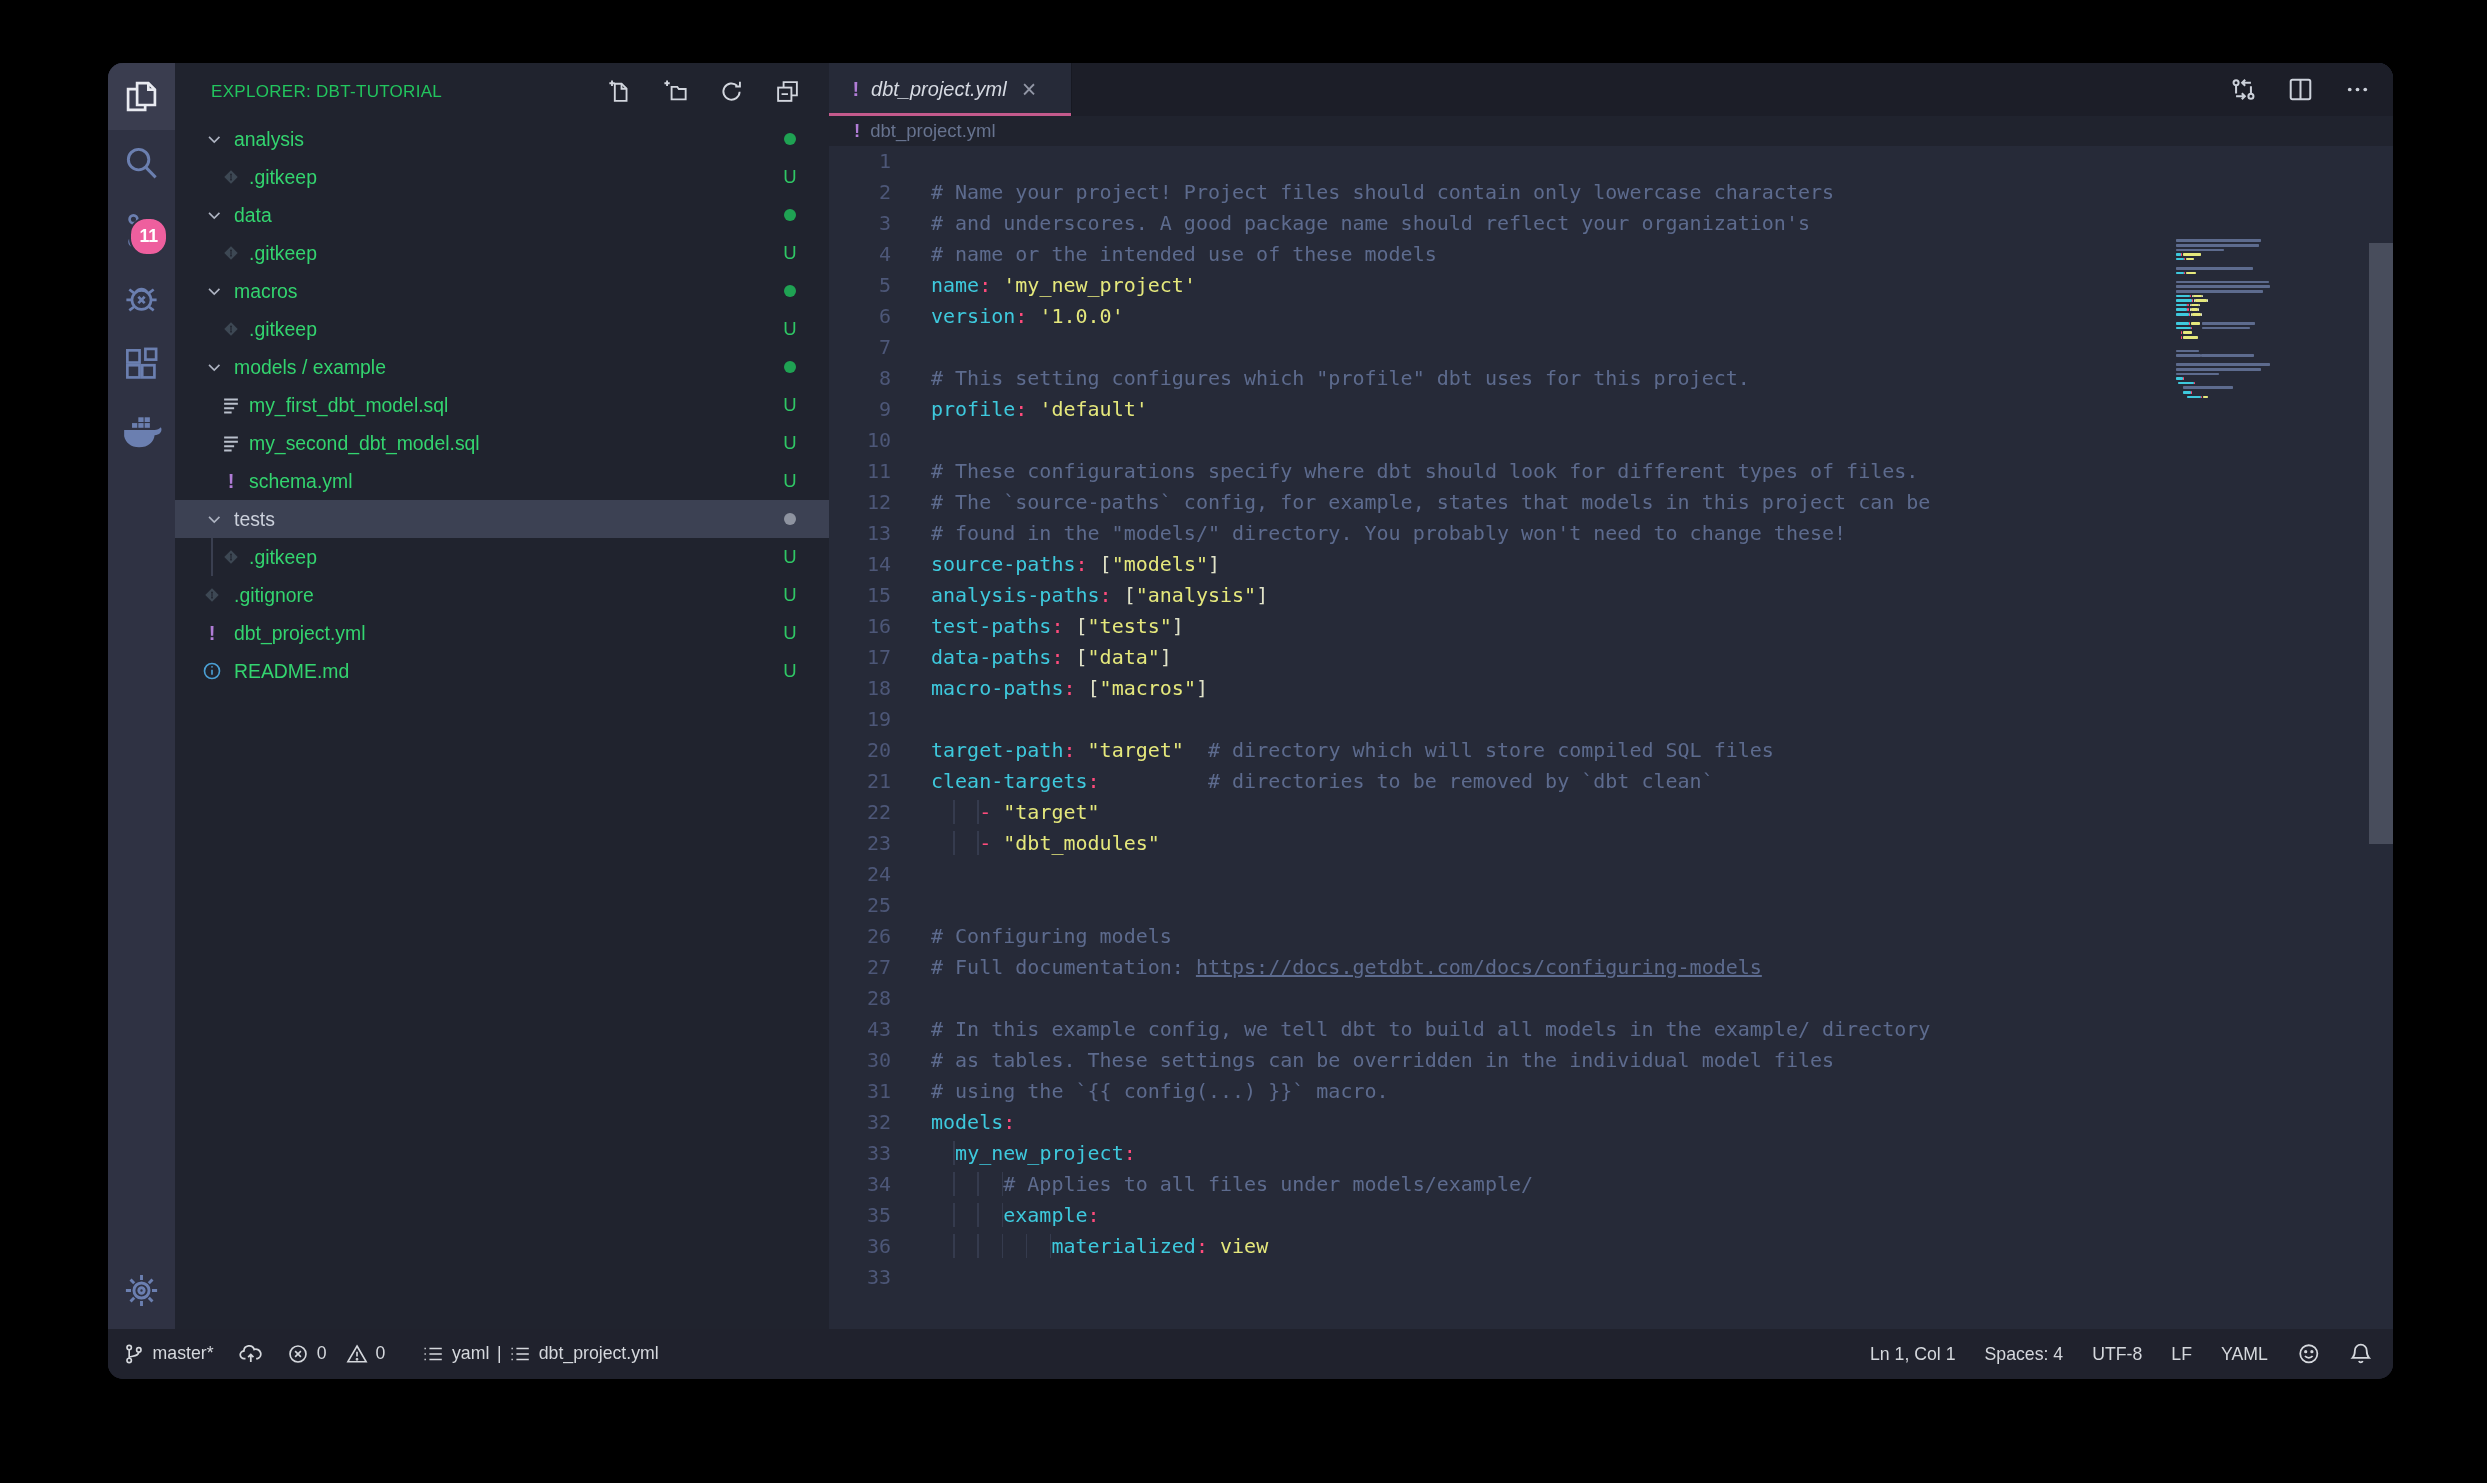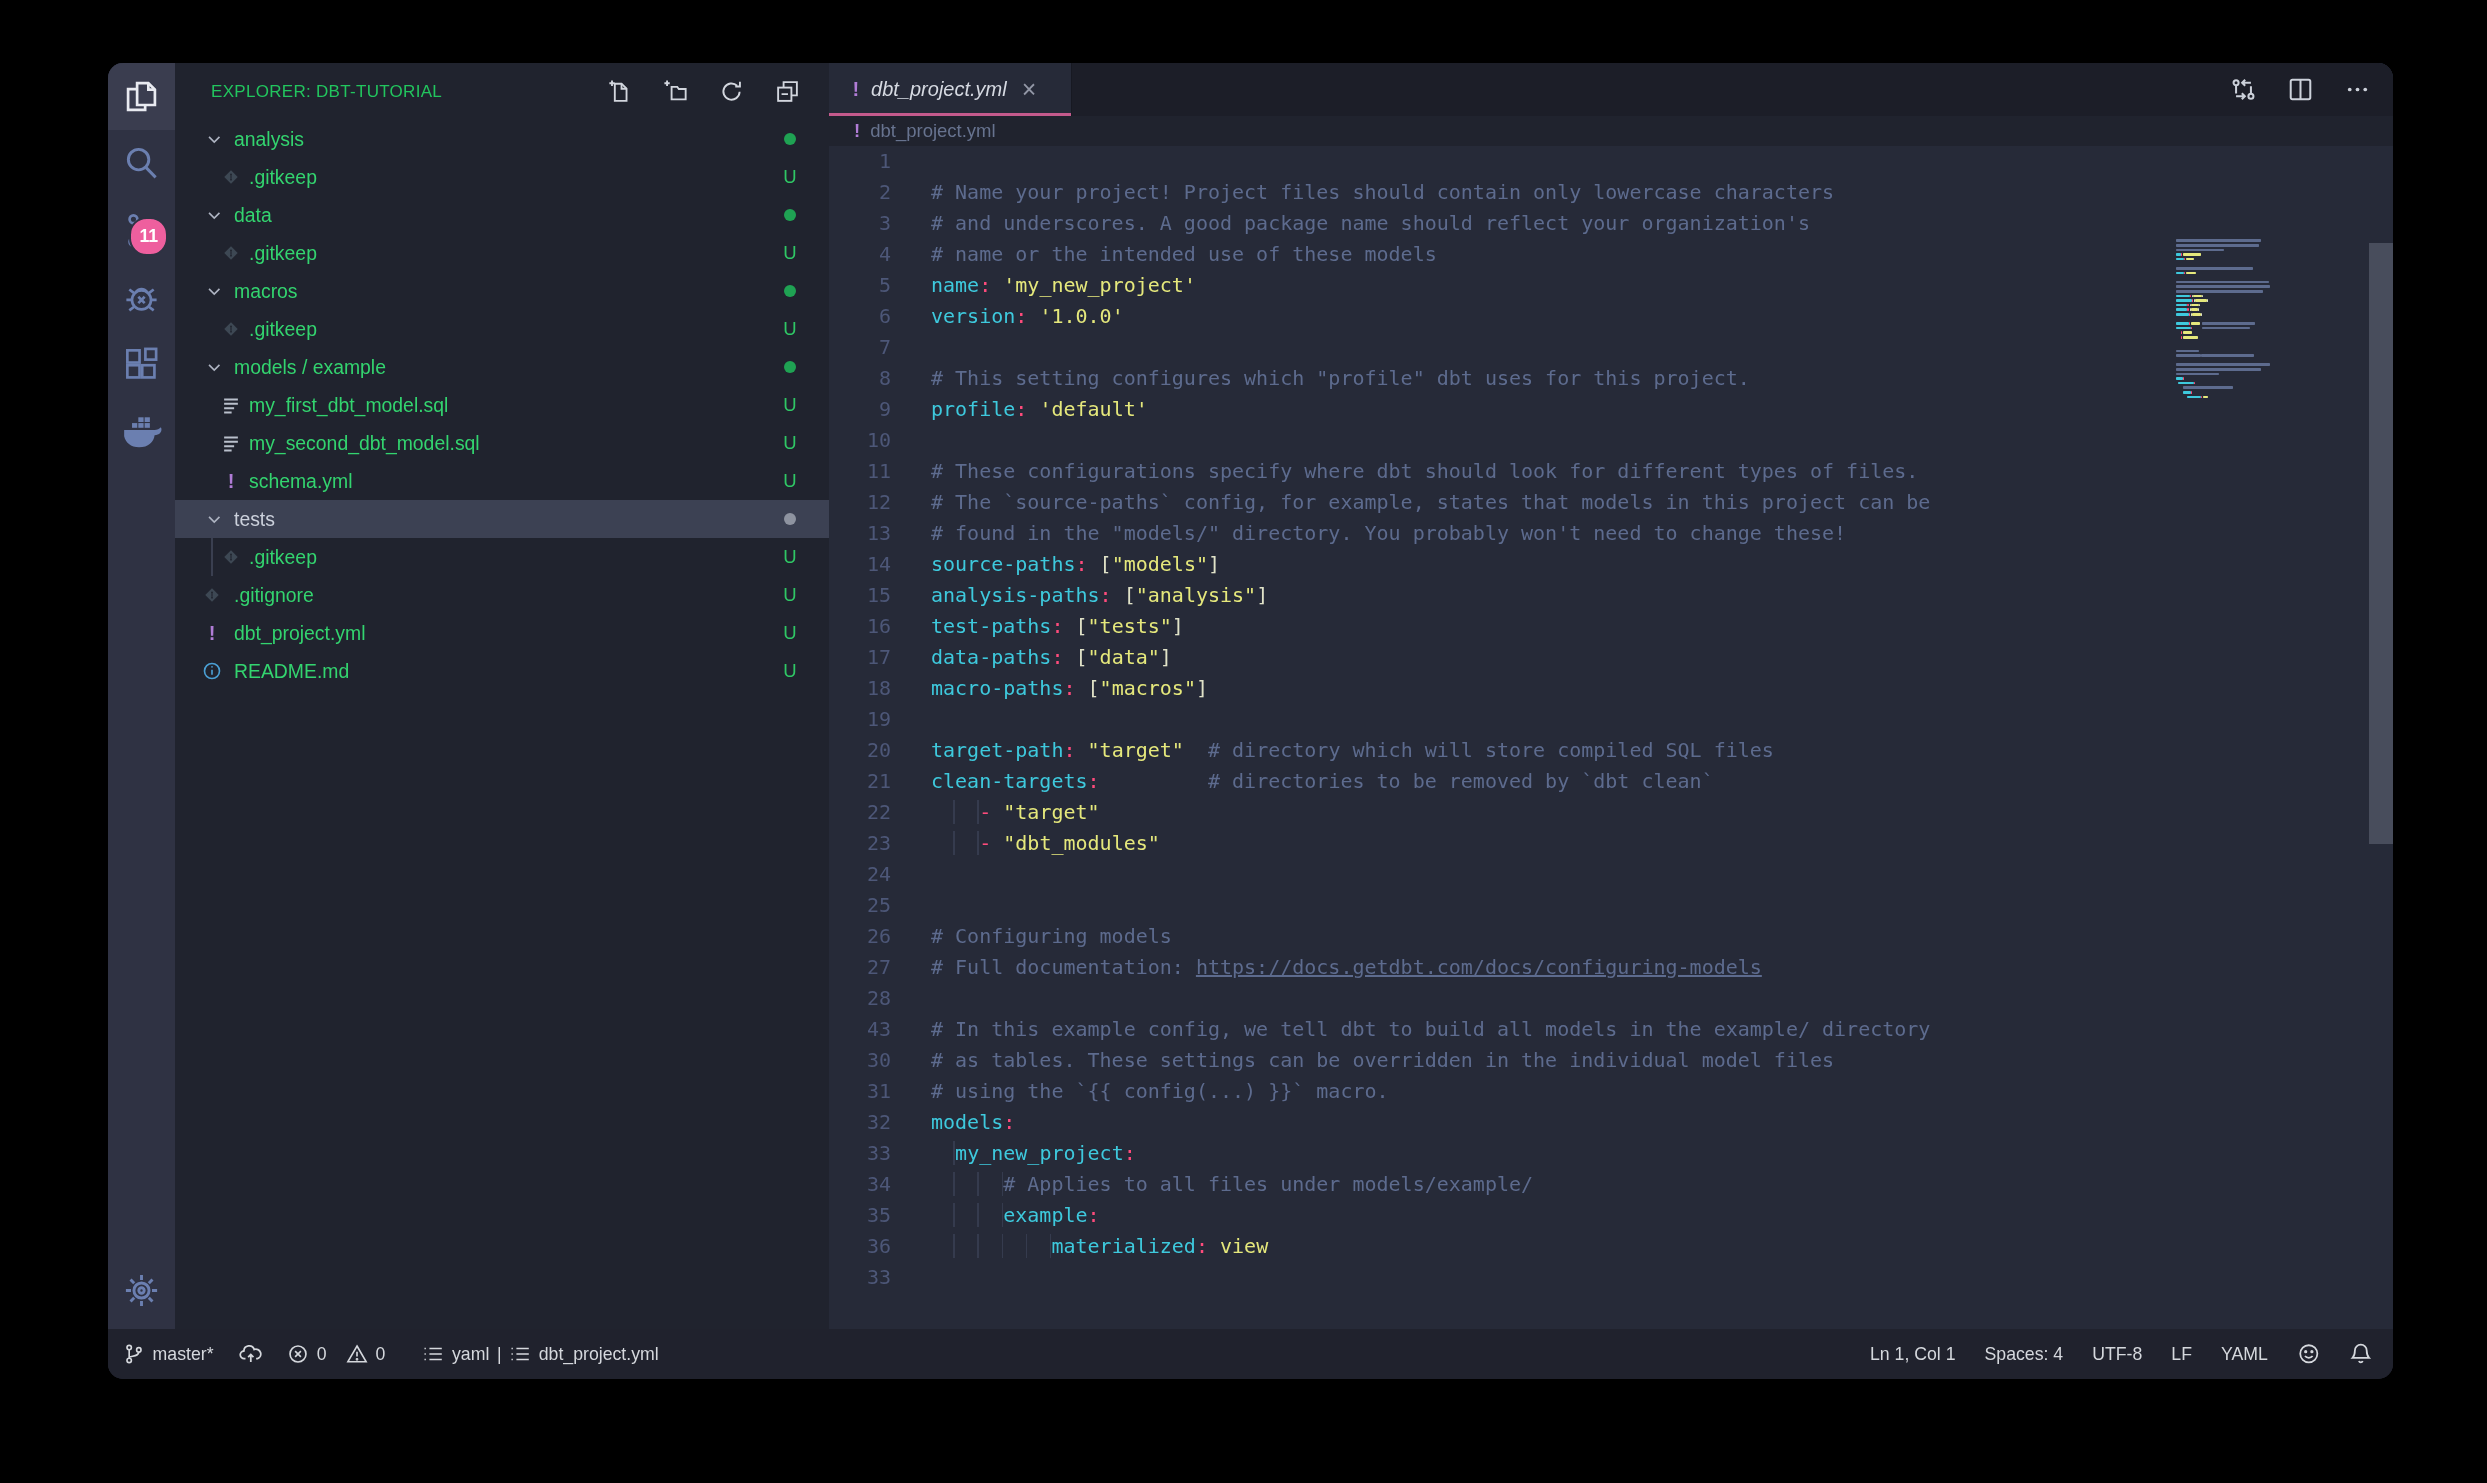--- a/index.html
+++ b/index.html
@@ -60,21 +60,21 @@
   .tk-k{color:#3ec9dd;} .tk-p{color:#ff4b7c;} .tk-s{color:#e5e87c;}
   .tk-b{color:#e0e2c8;} .tk-t{color:#c7cede;}
   .tk-w{background:repeating-linear-gradient(90deg,transparent 0 calc(2ch - 1.7px),#353b4e calc(2ch - 1.7px) 2ch);}
   .minimap{position:absolute;left:1347px;top:88px;width:185px;}
   .mrow{height:4.6px;position:relative;}
   .mseg{position:absolute;top:0.8px;height:2.7px;border-radius:0.8px;}
   .scroll-thumb{position:absolute;right:0;top:97px;width:23.6px;height:601px;background:rgba(128,135,153,.38);}
   
   .statusbar{height:50px;flex:0 0 50px;background:#20222d;display:flex;align-items:center;
     padding:0 20px 0 15px;color:#d5d8dd;font-size:17.7px;}
-  .st-item{display:flex;align-items:center;gap:7.6px;white-space:nowrap;}
+  .st-item{display:flex;align-items:flex-start;gap:7.6px;white-space:nowrap;}
   .st-left{display:flex;align-items:center;gap:0;flex:1;}
   .st-right{display:flex;align-items:center;gap:29px;}
   .g30{margin-left:25px;} .g14{margin-left:11.8px;} .g44{margin-left:37px;}
   svg{display:block;}
 </style>
 </head>
 <body>
 <div class="stage">
 
 <div class="window">

